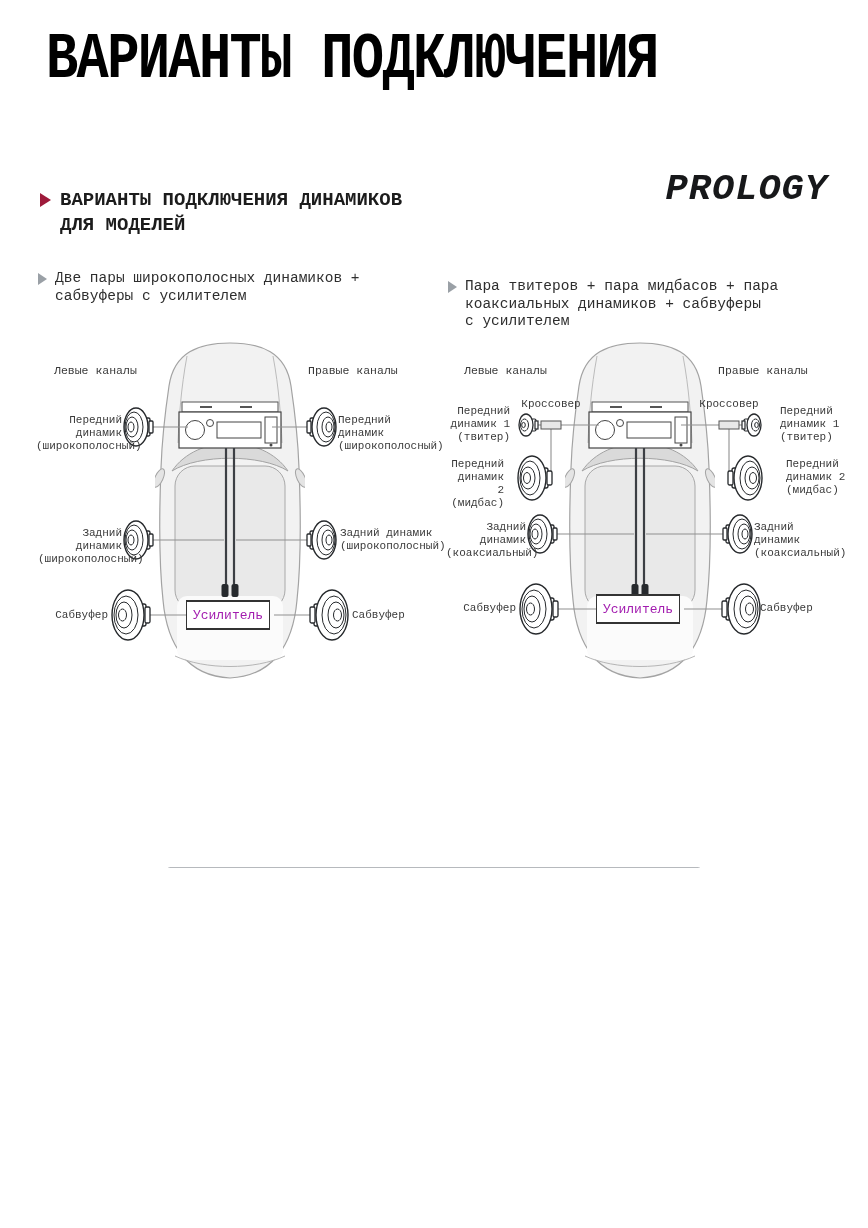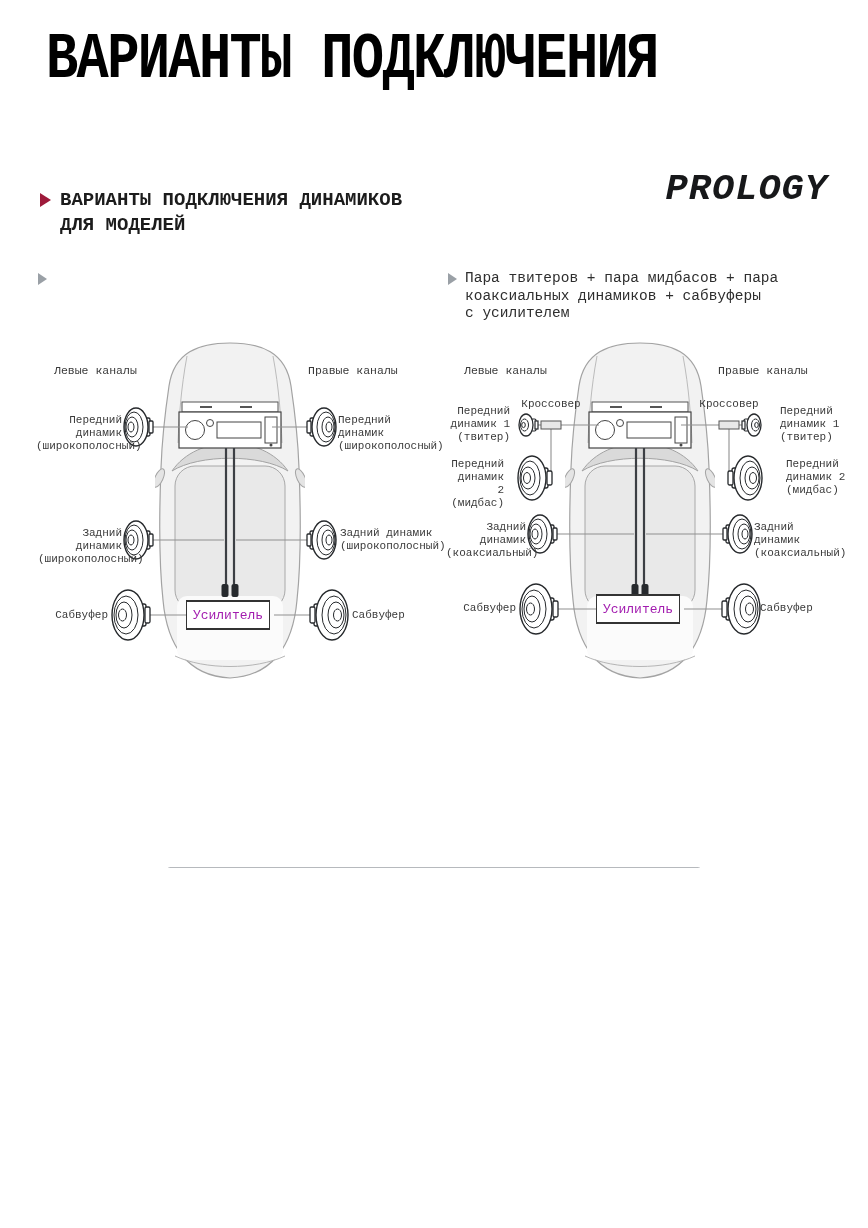--- a/index.html
+++ b/index.html
@@ -45,22 +45,24 @@
     <div class="txt">
       <div>ВАРИАНТЫ ПОДКЛЮЧЕНИЯ ДИНАМИКОВ</div>
       <div>ДЛЯ МОДЕЛЕЙ</div>
     </div>
   </div>
 
   <div class="logo">PROLOGY</div>
 
   <div class="caption" style="left:38px;top:270px;width:392px">
     <div class="tri"></div>
+    <div class="txt">Две пары широкополосных динамиков +
+сабвуферы с усилителем</div>
   </div>
-  <div class="caption" style="left:448px;top:270px;width:392px">
+  <div class="caption" style="left:448px;top:278px;width:392px">
     <div class="tri"></div>
     <div class="txt">Пара твитеров + пара мидбасов + пара
 коаксиальных динамиков + сабвуферы
 с усилителем</div>
   </div>
 
   <div class="diagram" style="left:36px;top:338px">
 
     <svg class="abs" style="left:119px;top:0" width="150" height="345" viewBox="0 0 150 345">
       <path d="M75,5 C106,5 131,14 136,48 C140,75 143,100 144,130 C146,180 146,225 142,262 C138,308 117,338 75,340 C33,338 12,308 8,262 C4,225 4,180 6,130 C7,100 10,75 14,48 C19,14 44,5 75,5 Z" fill="#f2f2f2" stroke="#a3a3a3" stroke-width="1.2"></path>

